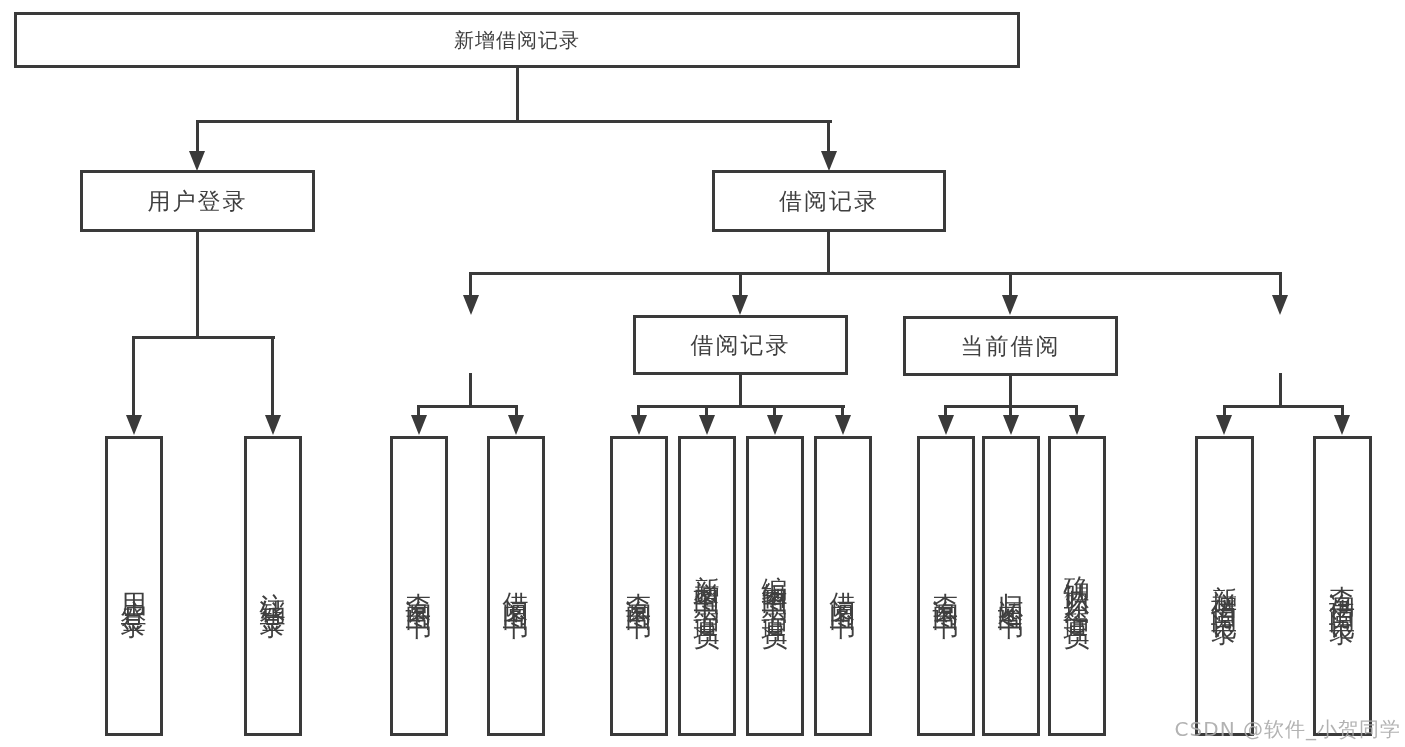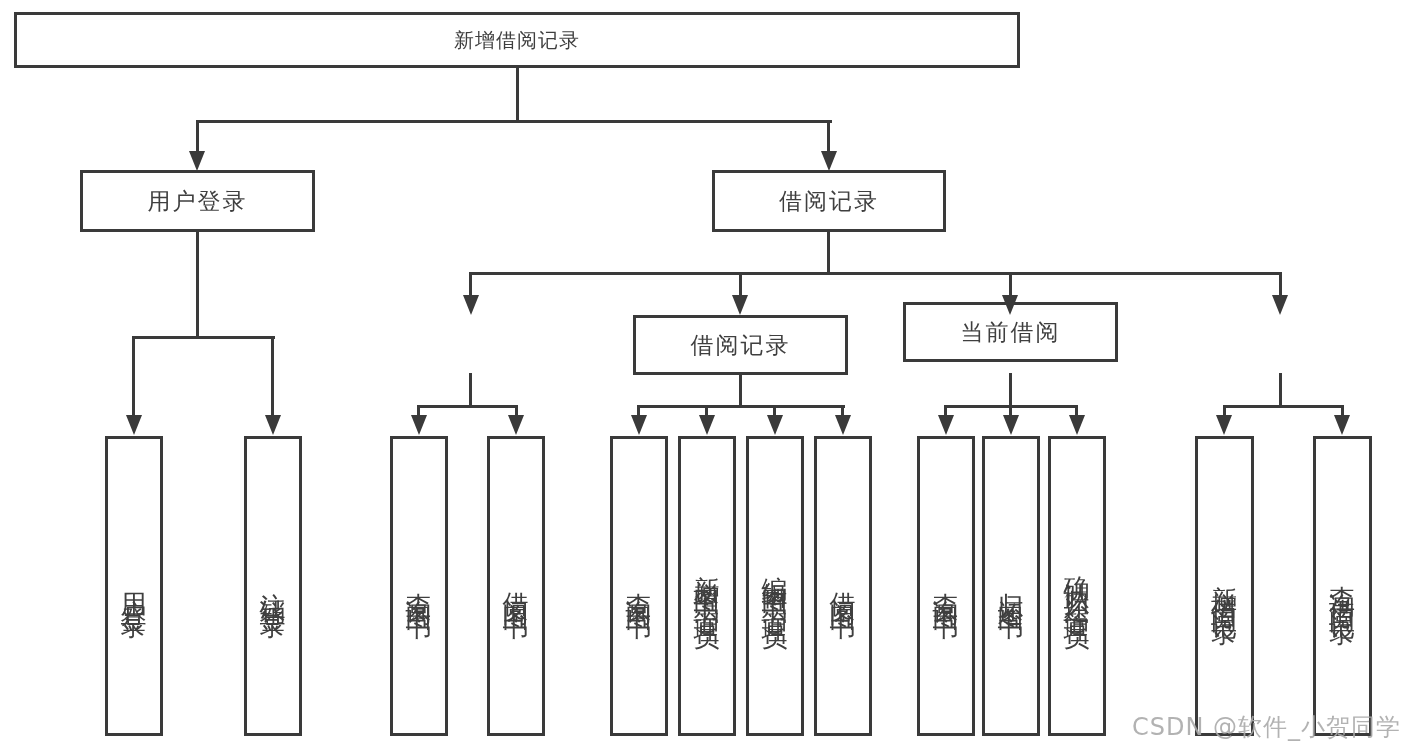--- a/index.html
+++ b/index.html
@@ -25,21 +25,21 @@
     font-size:26px;letter-spacing:7px;line-height:1;color:var(--text);
   }
   .vline{position:absolute;width:3px;background:var(--line);}
   .hline{position:absolute;height:3px;background:var(--line);}
   .arrow{
     position:absolute;width:0;height:0;
     border-left:8px solid transparent;border-right:8px solid transparent;
     border-top:20px solid var(--line);
   }
   .watermark{
-    position:absolute;right:4px;bottom:4px;font-size:24px;
+    position:absolute;right:4px;bottom:4px;font-size:20px;
     color:var(--watermark);opacity:.9;letter-spacing:1px;white-space:nowrap;
   }
 </style>
 </head>
 <body>
 
 <div class="diagram">
 
   <div class="node root" style="left:14px;top:12px;width:1006px;height:56px">
     <span class="lbl">新增借阅记录</span>
@@ -48,21 +48,21 @@
   <div class="node" style="left:80px;top:170px;width:235px;height:62px">
     <span class="lbl">用户登录</span>
   </div>
   <div class="node" style="left:712px;top:170px;width:234px;height:62px">
     <span class="lbl">借阅记录</span>
   </div>
 
   <div class="node" style="left:633px;top:315px;width:215px;height:60px">
     <span class="lbl">借阅记录</span>
   </div>
-  <div class="node" style="left:903px;top:302px;width:215px;height:60px">
+  <div class="node" style="left:903px;top:316px;width:215px;height:60px">
     <span class="lbl">当前借阅</span>
   </div>
 
   <div class="node leaf" style="left:105px;top:436px;width:58px;height:300px">
     <span class="vtext">用户登录</span>
   </div>
   <div class="node leaf" style="left:244px;top:436px;width:58px;height:300px">
     <span class="vtext">注销登录</span>
   </div>
 

